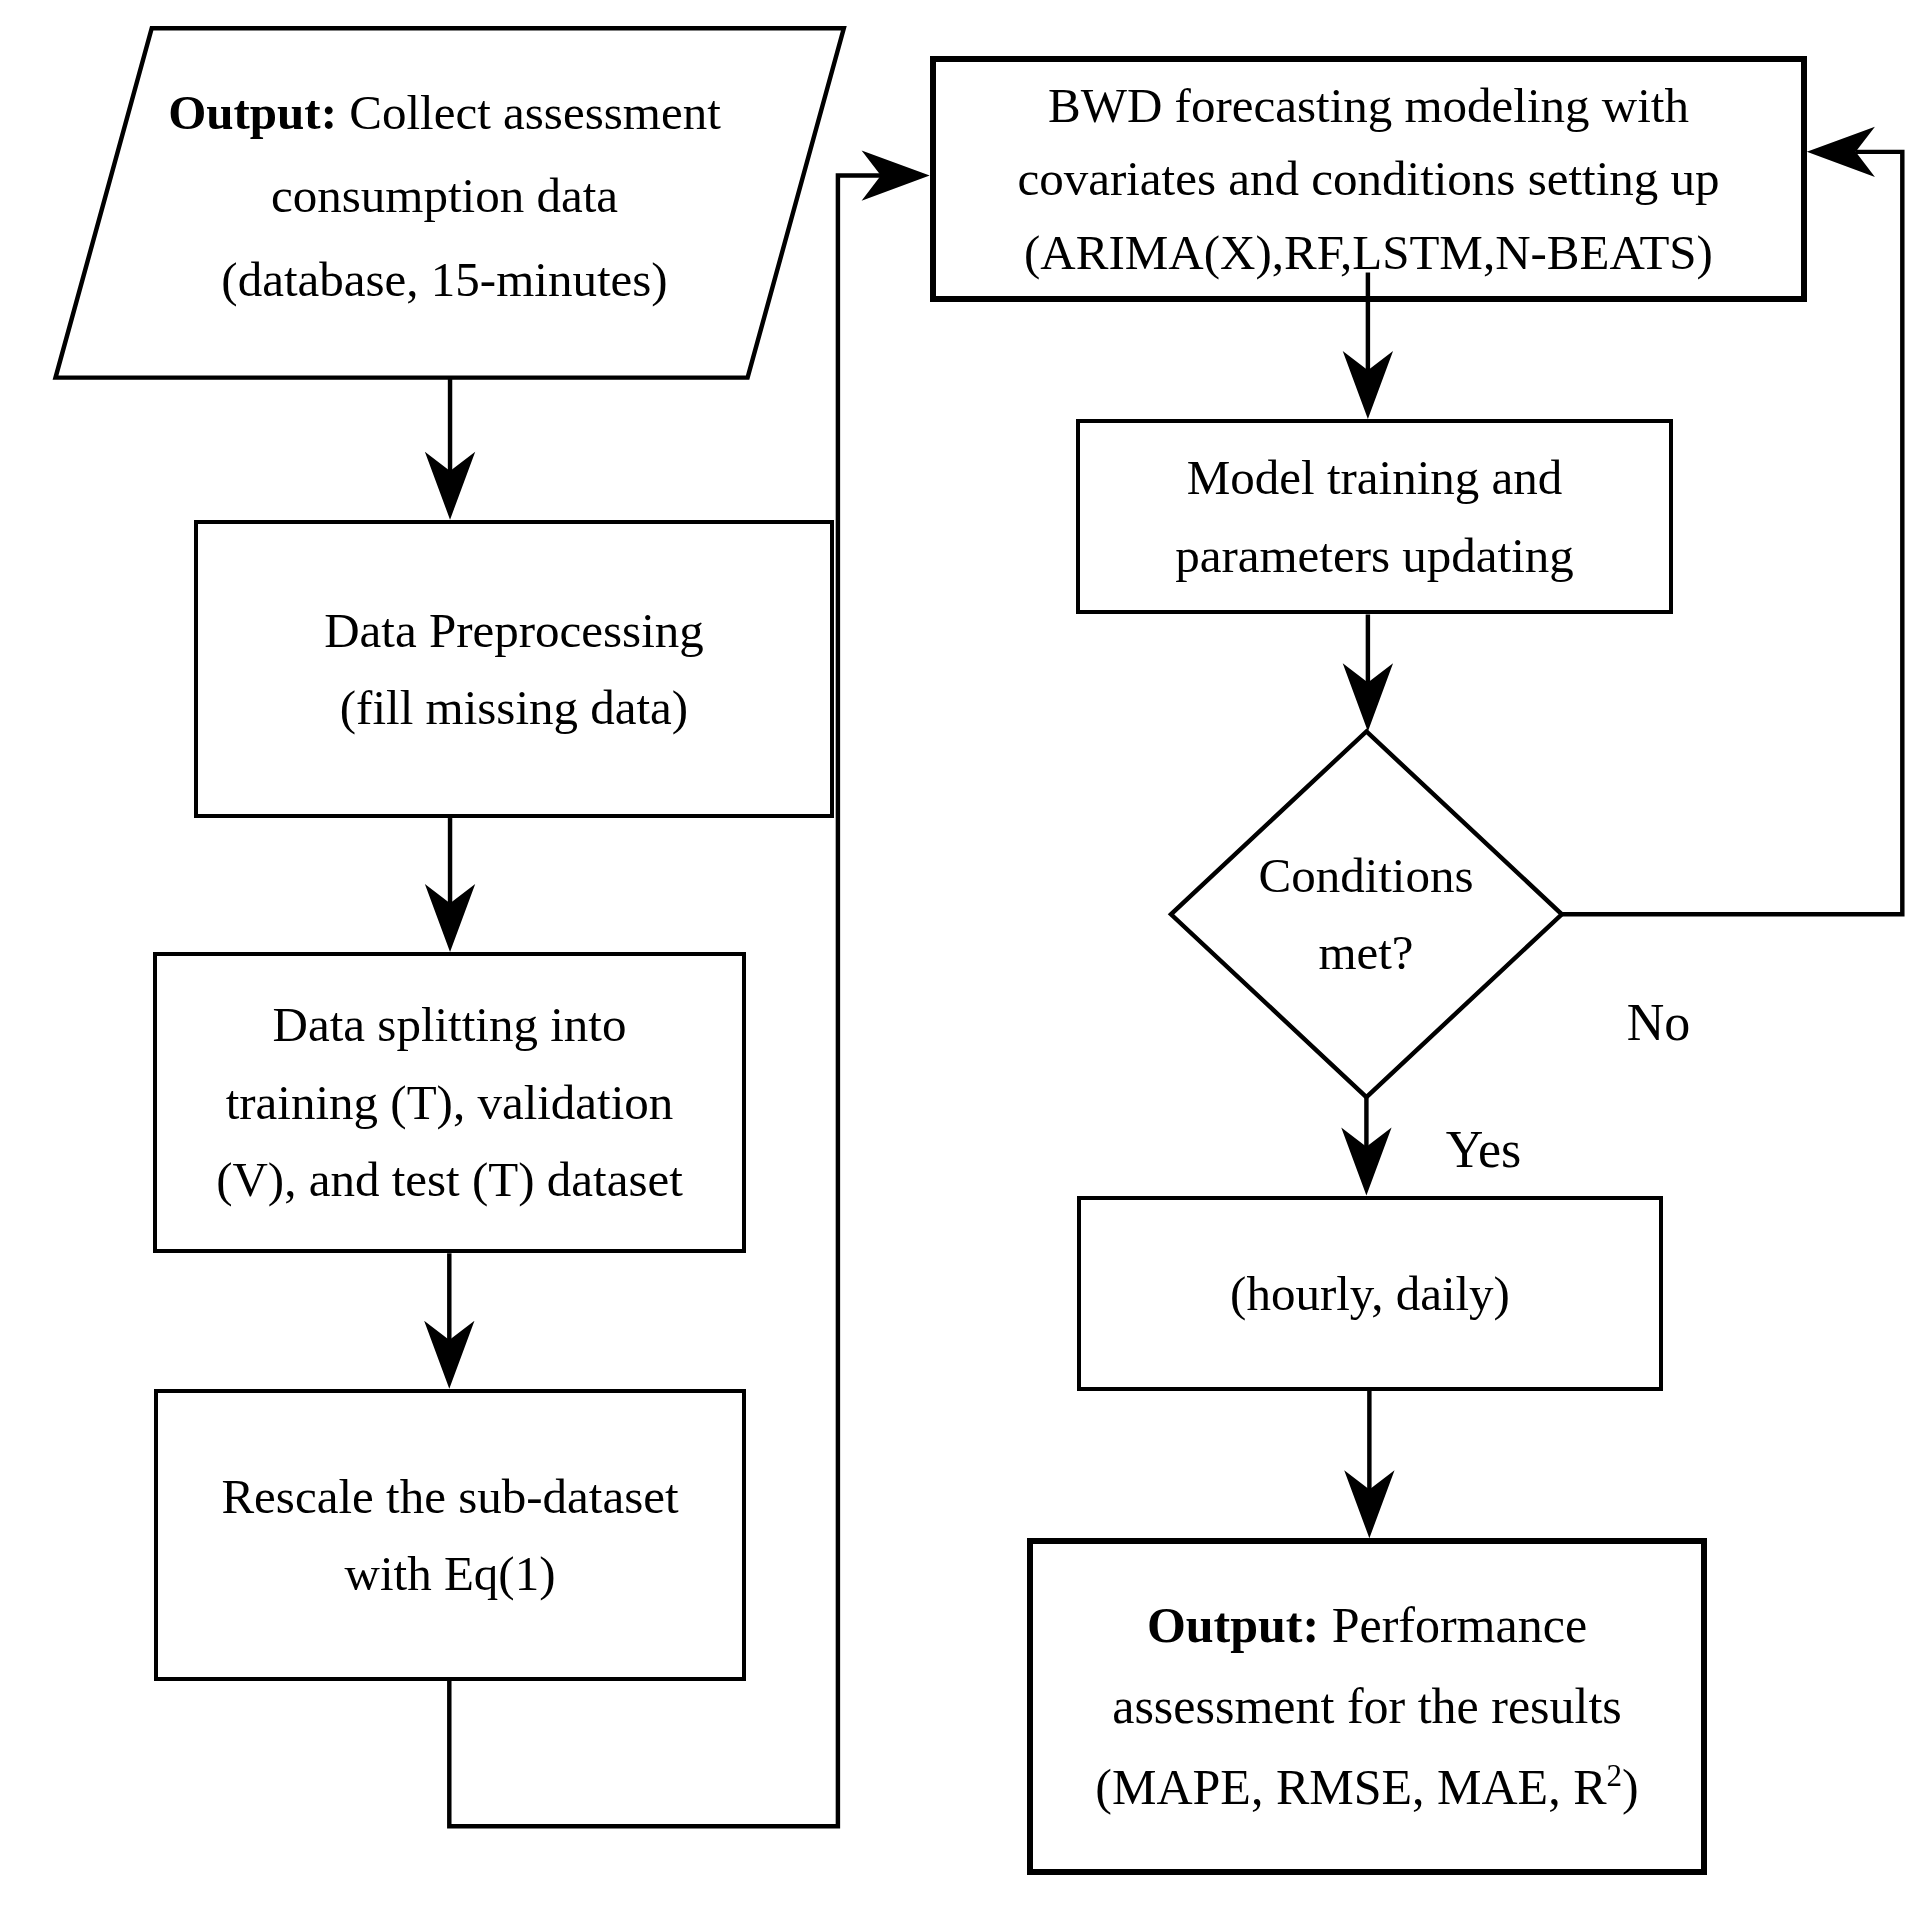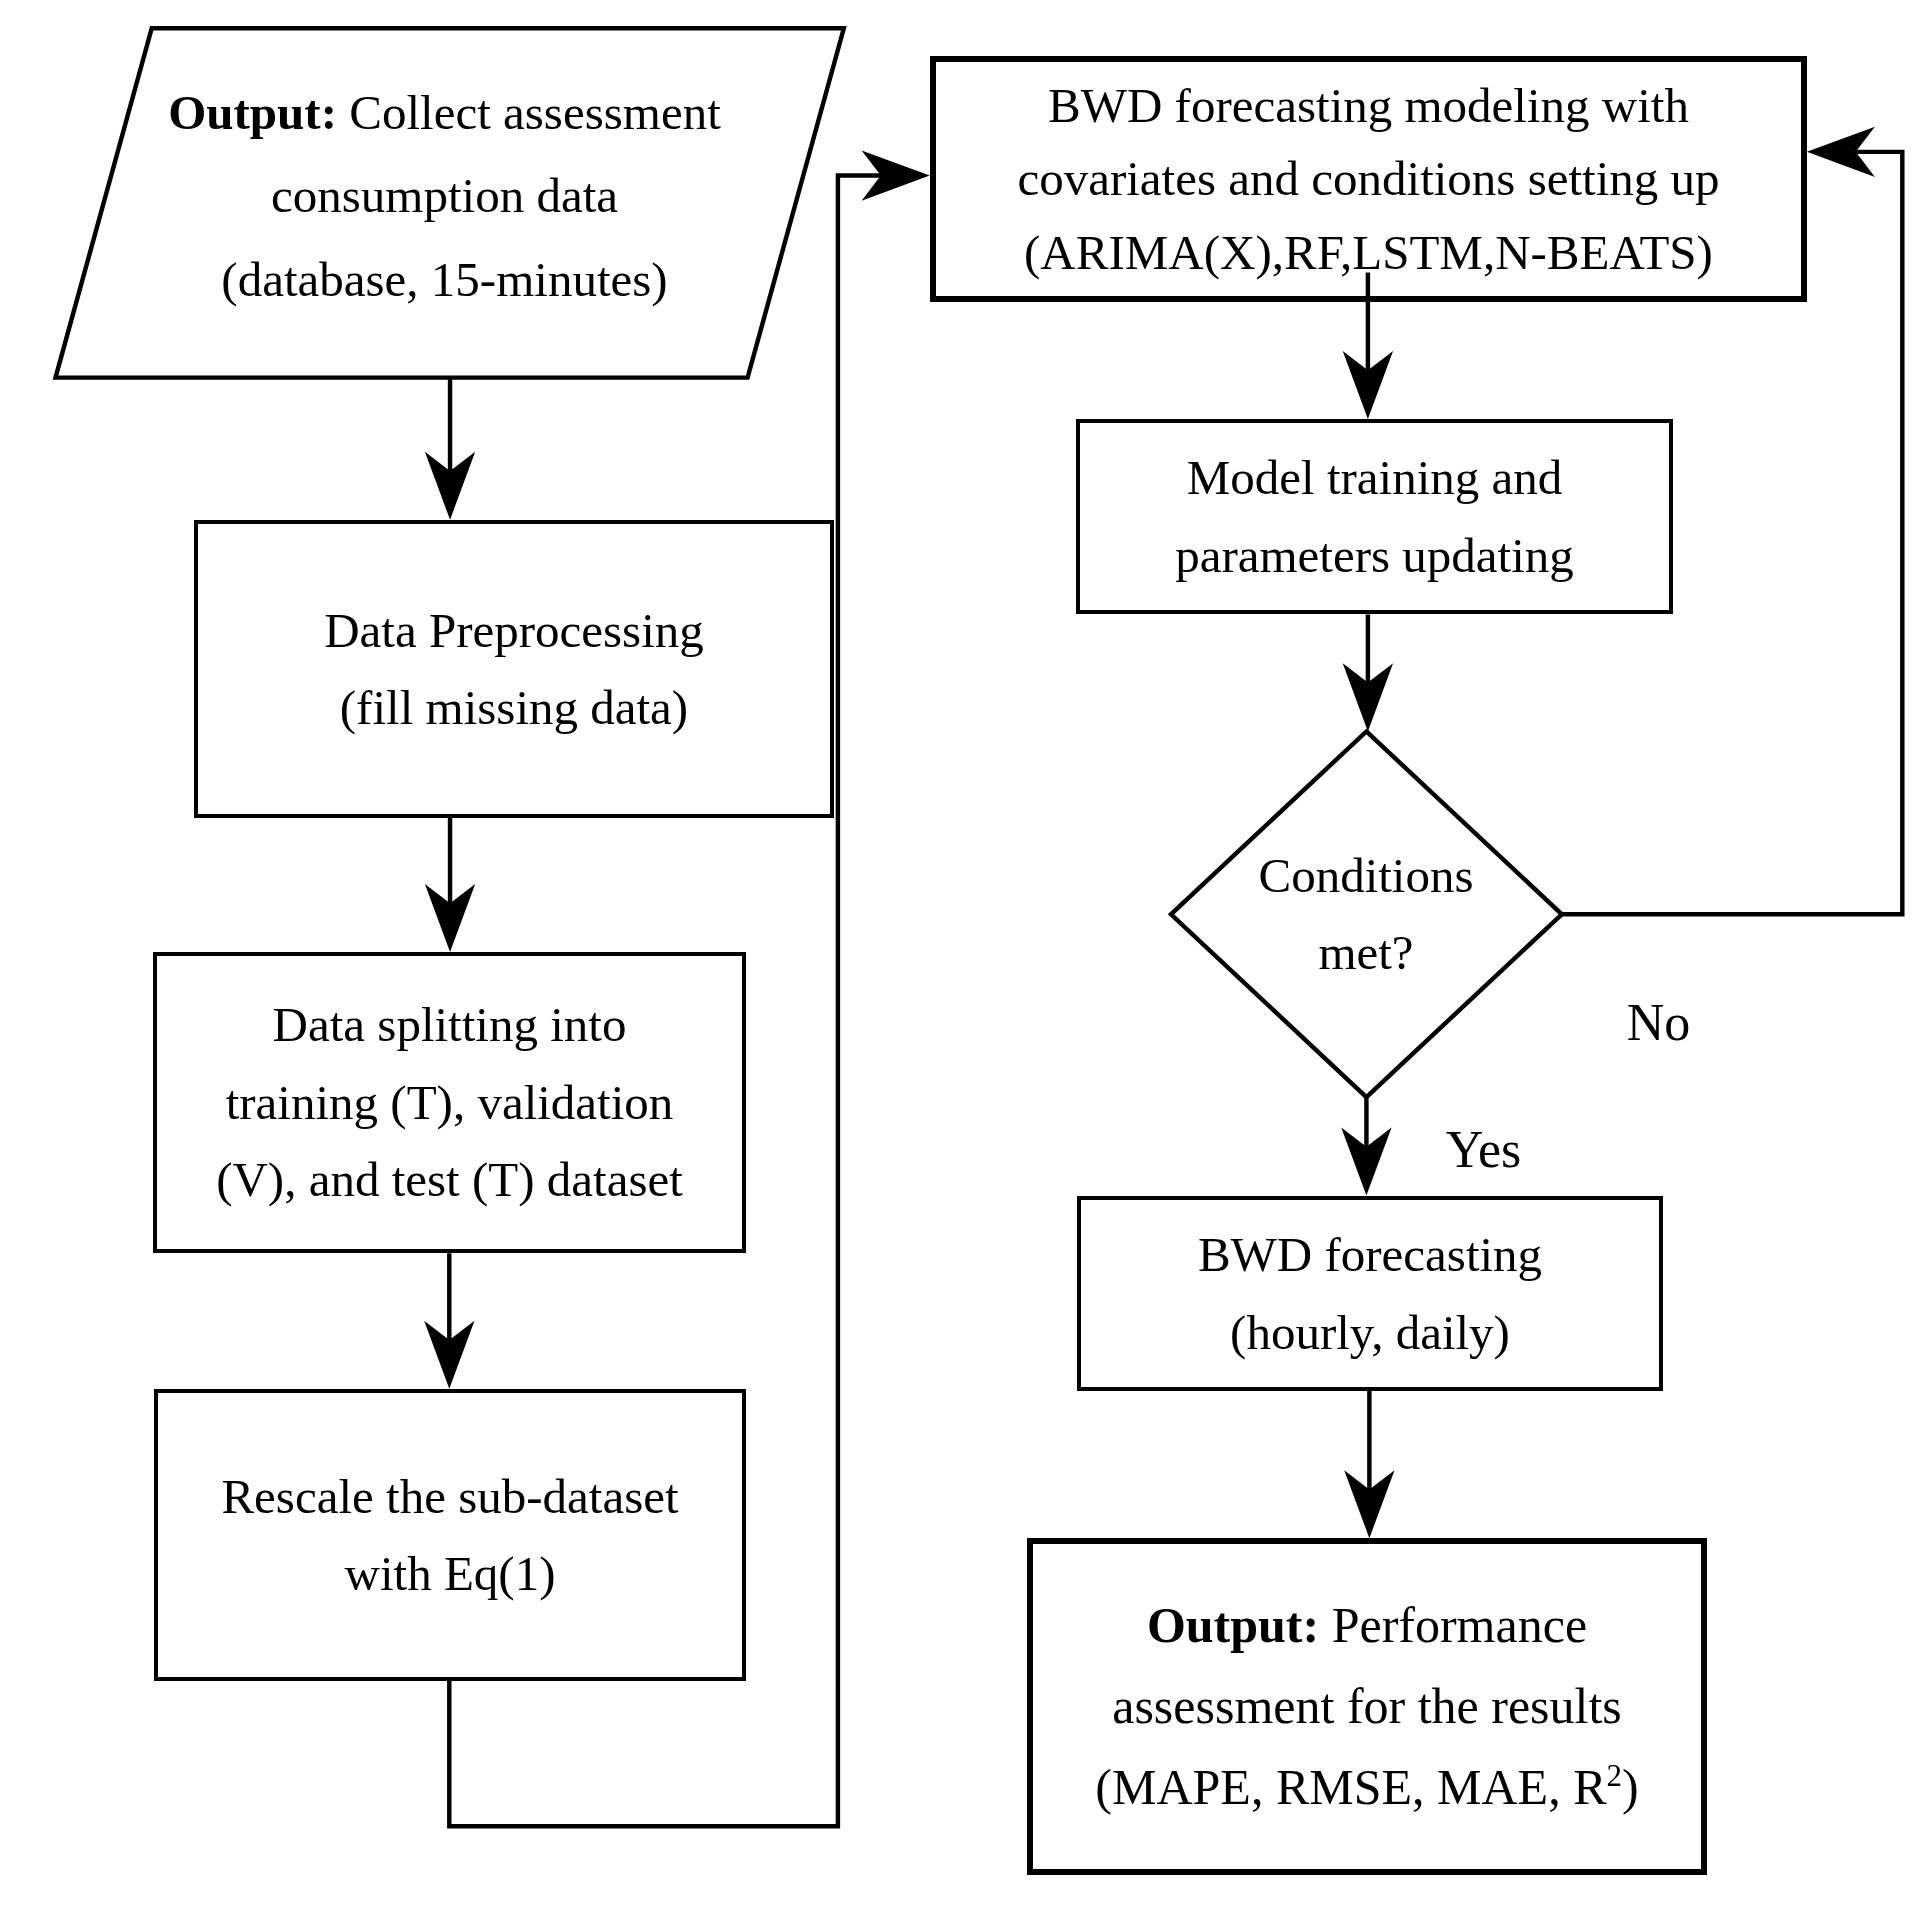--- a/index.html
+++ b/index.html
@@ -121,21 +121,20 @@
     <div class="ln">Model training and</div>
     <div class="ln">parameters updating</div>
   </div>
 
   <div class="node" style="left:1181px; top:803px; width:370px; height:222px;">
     <div class="ln">Conditions</div>
     <div class="ln">met?</div>
   </div>
 
   <div class="node rect" style="left:1077px; top:1196px; width:586px; height:195px;">
-    <div class="ln">BWD forecasting</div>
     <div class="ln">(hourly, daily)</div>
   </div>
 
   <div class="node rect thick outbox" style="left:1027px; top:1538px; width:680px; height:337px;align-items:center;">
     <div class="ln"><span class="b">Output:</span><span> Performance</span></div>
     <div class="ln">assessment for the results</div>
     <div class="ln"><span>(MAPE, RMSE, MAE, R</span><span class="sup">2</span><span>)</span></div>
   </div>
 
   <div class="edge-label" style="left:1406px; top:1107px; width:155px; height:85px;">Yes</div>

